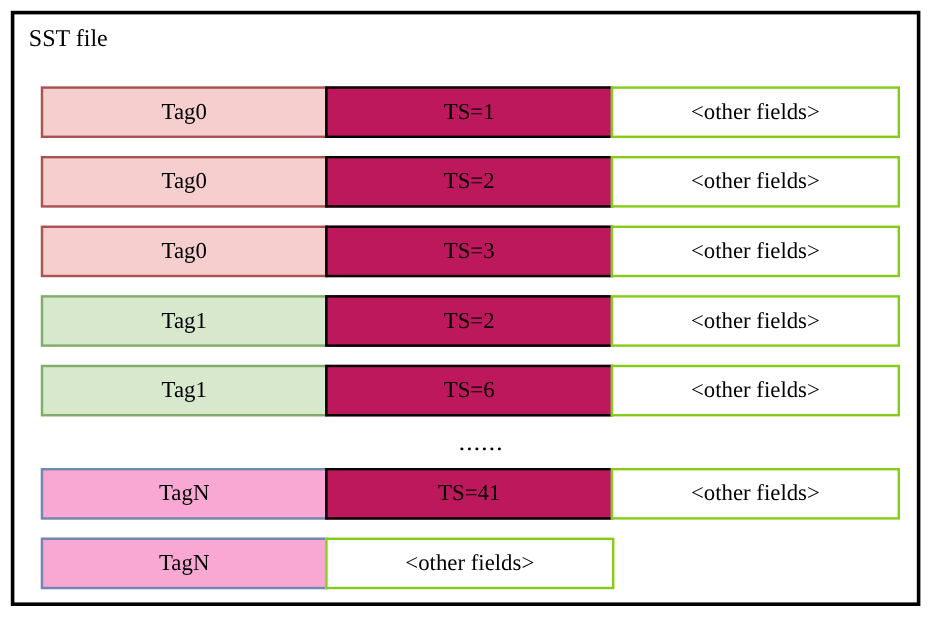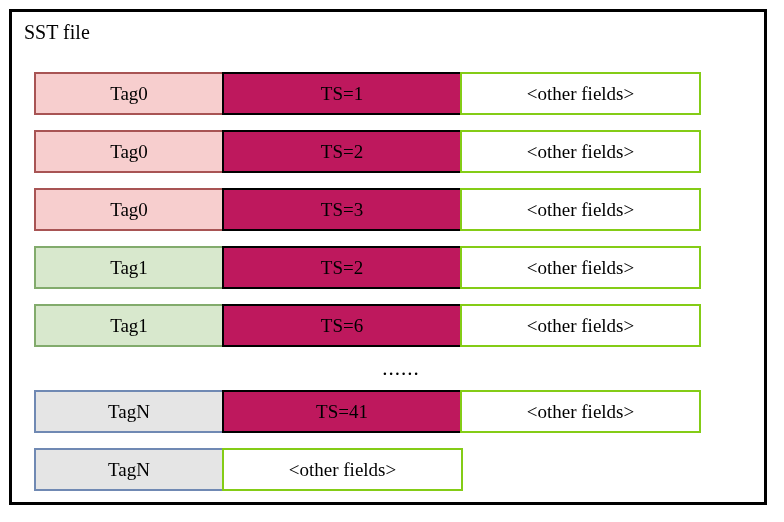--- a/index.html
+++ b/index.html
@@ -69,21 +69,21 @@
     box-sizing: border-box;
     display: flex;
     align-items: center;
     justify-content: center;
     font-size: 19px;
     line-height: 1;
     white-space: nowrap;
   }
 
   .cell-tag {
-    width: 190px;
+    width: 239px;
     border: 2px solid #000000;
   }
   .cell-ts {
     width: 240px;
     border: 2px solid #000000;
     border-left-width: 2px;
     margin-left: -2px;
     background: #be185d;
   }
   .cell-fields {
@@ -96,21 +96,21 @@
   
   .tag-pink {
     background: #f7cece;
     border-color: #a85454;
   }
   .tag-green {
     background: #d8e8cd;
     border-color: #82ab6c;
   }
   .tag-blue {
-    background: #e5e5e5;
+    background: #f9a8d4;
     border-color: #7089b3;
   }
 
   
   .ellipsis-row {
     position: absolute;
     left: 22px;
     width: 718px;
     height: 22px;
     display: flex;

